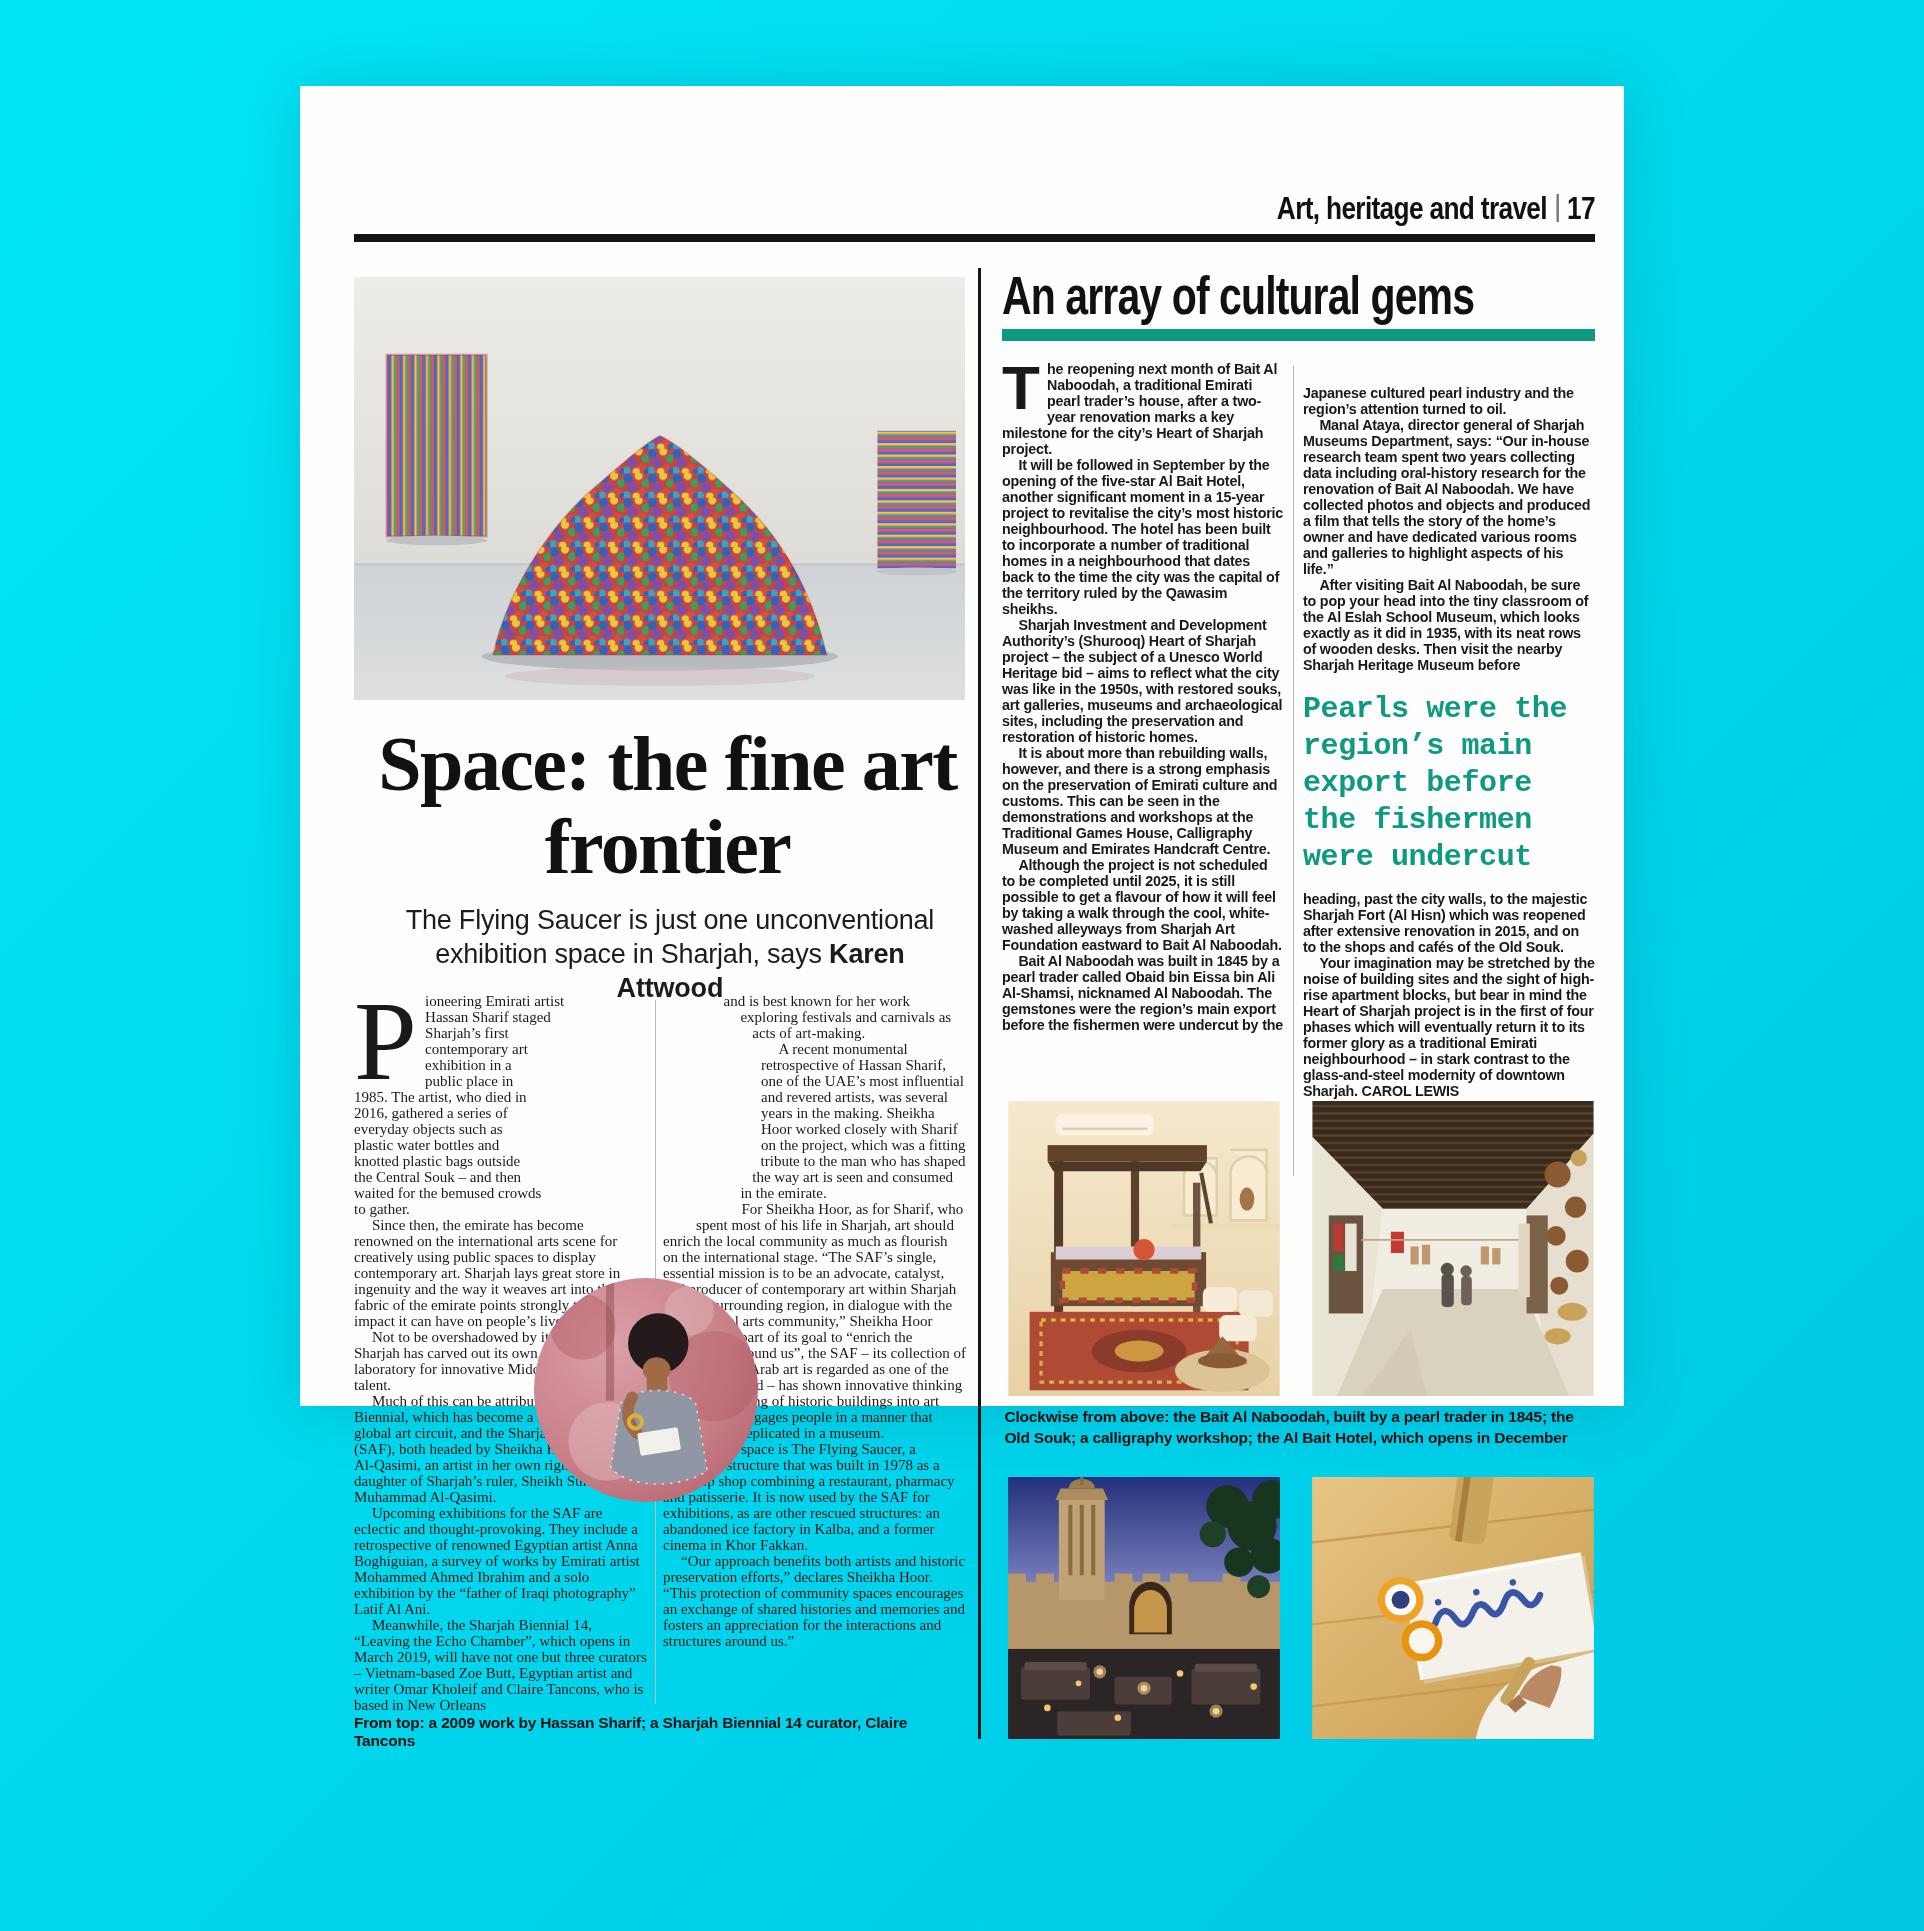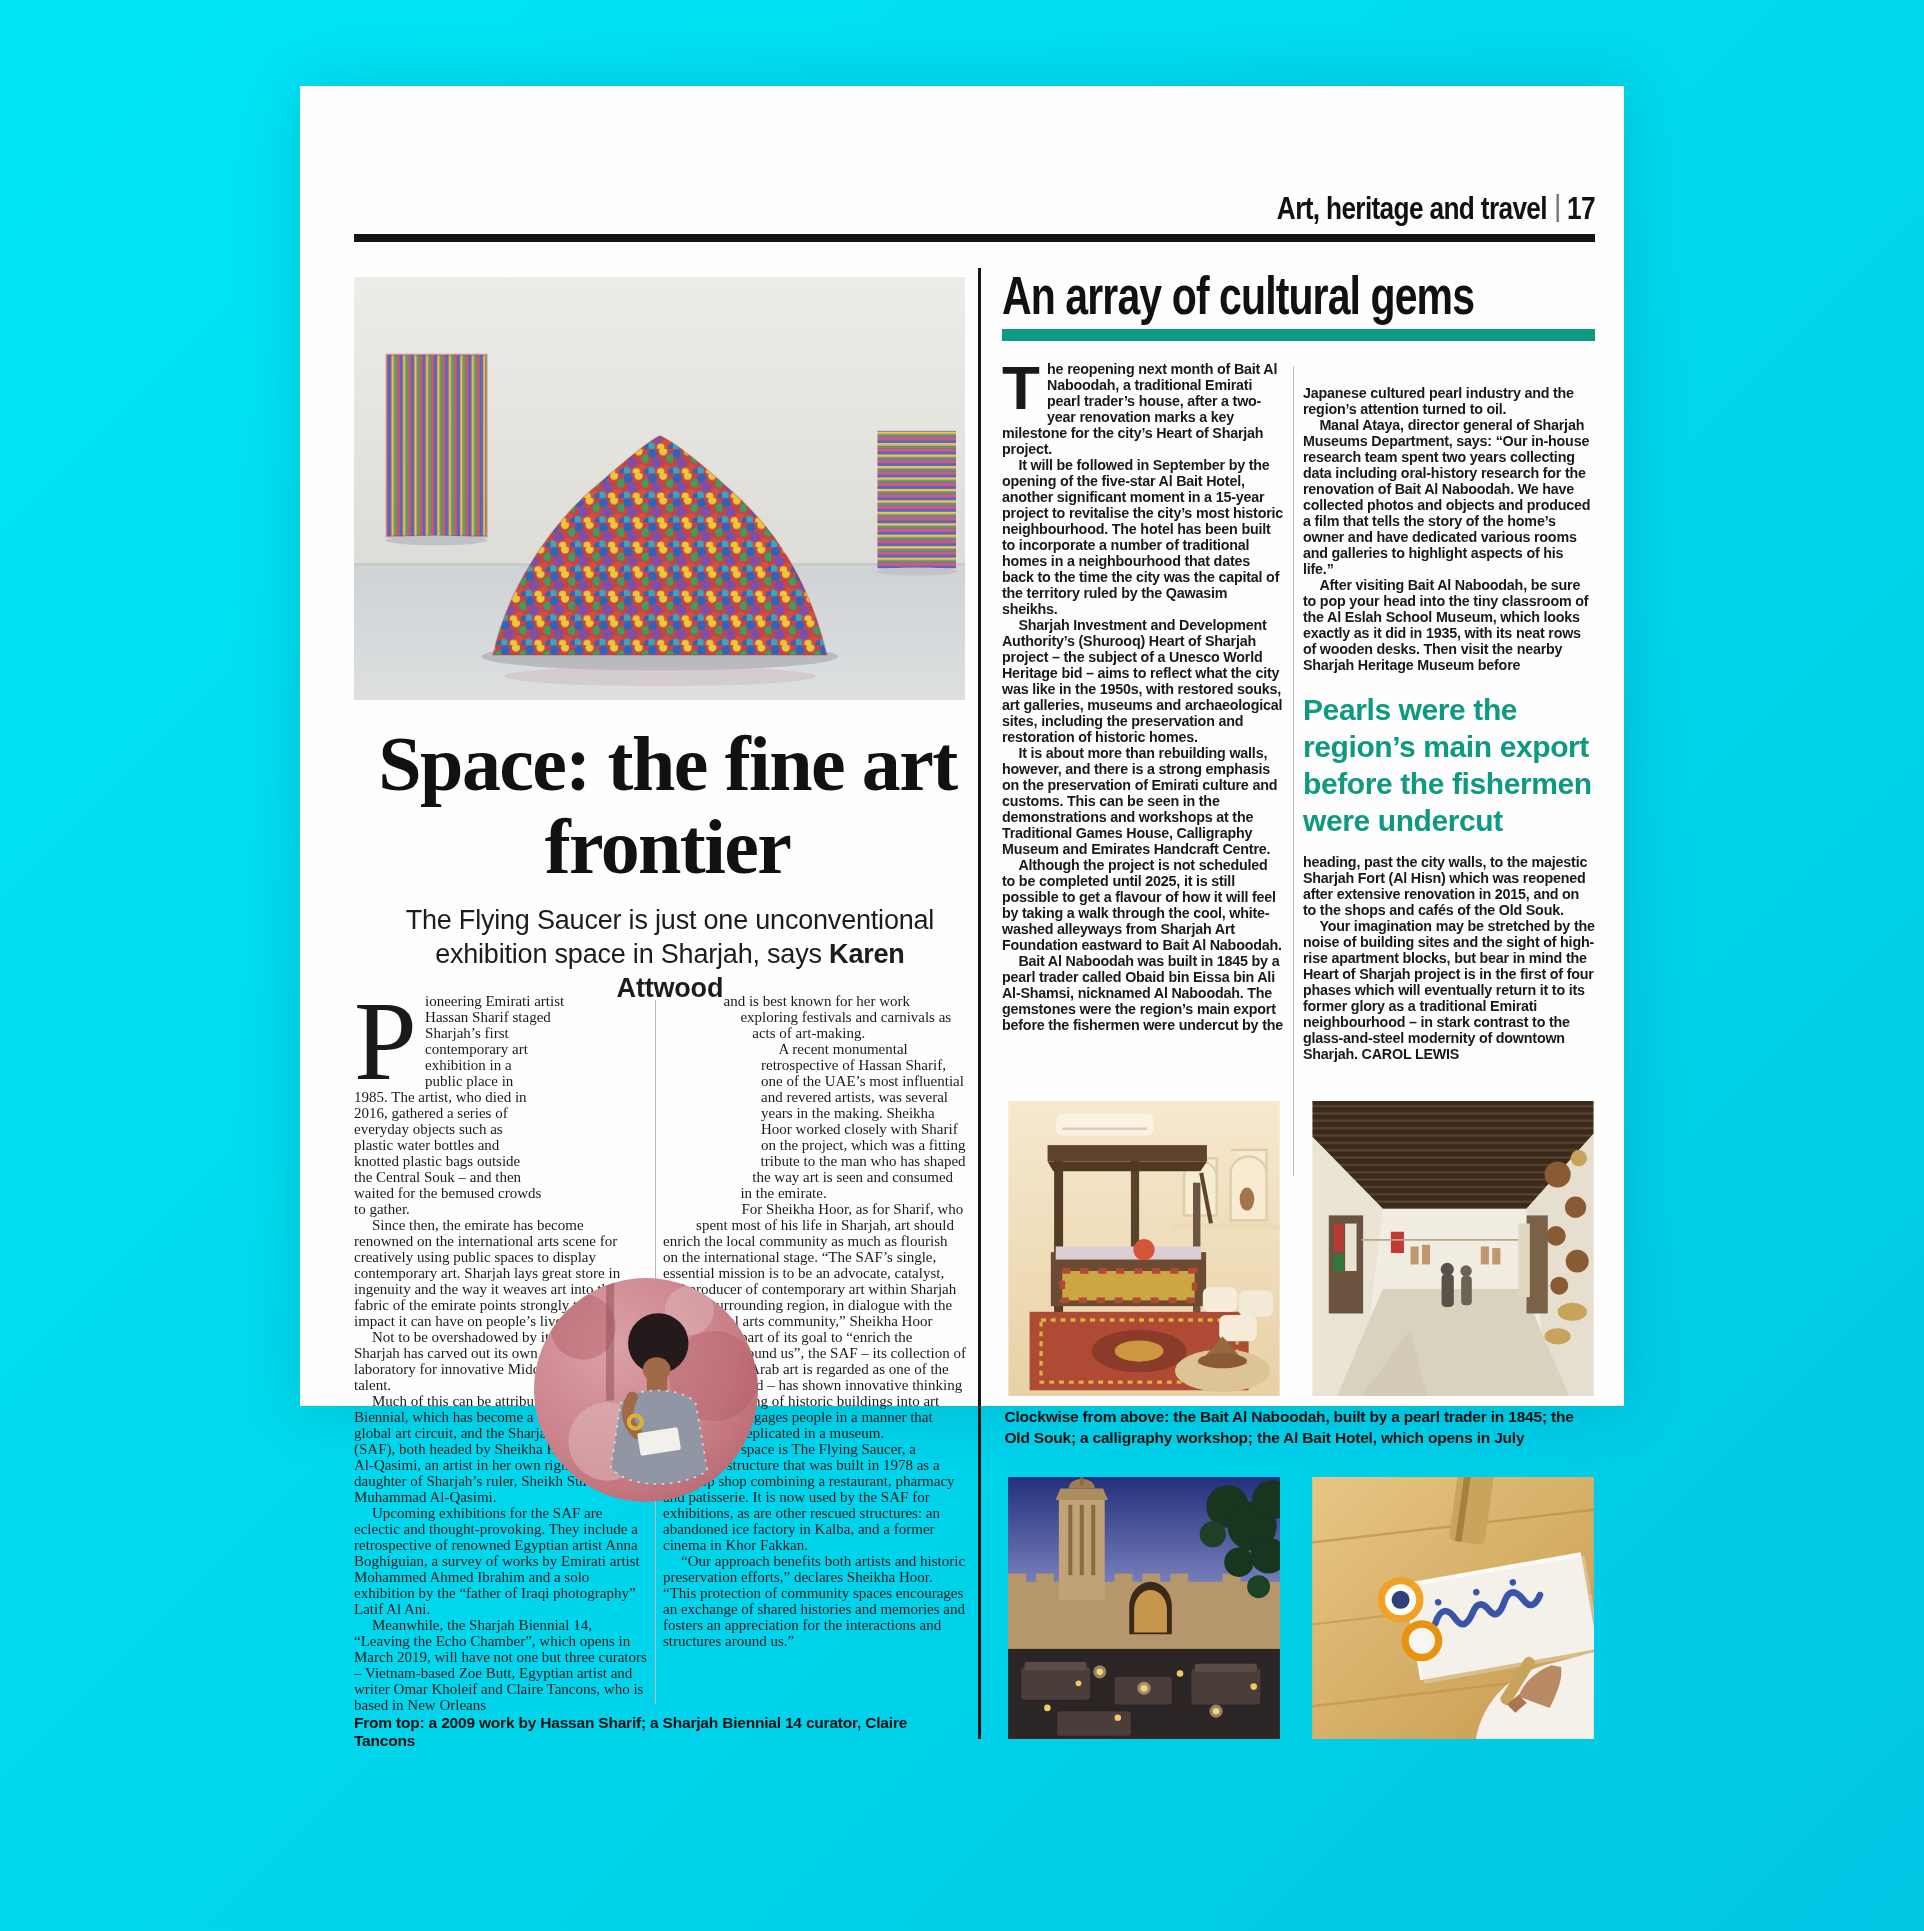--- a/index.html
+++ b/index.html
@@ -70,21 +70,21 @@
         font-size:14.3px;line-height:16px;font-weight:700;letter-spacing:-0.2px;color:#191919;}
   .rcol1{left:0;width:282px;}
   .rcol2{left:301px;width:292px;margin-top:24px;}
   .rcolrule{position:absolute;left:291px;top:4.9px;width:1.2px;height:810px;background:#bbb;}
   .rcol p{margin:0;}
   .rcol p.ind{text-indent:16.4px;}
   .dropcap2{
     float:left;font-weight:700;font-size:62px;line-height:.78;margin:2.5px 7.4px 0 0;
   }
   .pullquote{
-    margin:18px 0 14.7px 0;font-family:Liberation Sans, sans-serif;font-weight:700;
+    margin:18px 0 14.7px 0;font-family:Liberation Mono, monospace;font-weight:700;
     font-size:30px;line-height:37px;color:#0d9a81;letter-spacing:-0.4px;
   }
   .rimg{position:absolute;overflow:hidden;}
   .bedroom{left:5.7px;top:1015px;width:272px;height:295px;}
   .souk{left:310px;top:1015px;width:282px;height:295px;}
   .hotel{left:5.7px;top:1391px;width:272px;height:262px;}
   .callig{left:310px;top:1391px;width:282px;height:262px;}
   .rcaption{
     position:absolute;left:2.5px;top:1321px;width:591px;margin:0;
     font-size:15.5px;line-height:20.5px;font-weight:700;letter-spacing:-0.2px;
@@ -334,21 +334,21 @@
         </g>
         <g fill="#b98a5a" opacity=".85">
           <rect x="120" y="178" width="10" height="22"></rect>
             <rect x="134" y="176" width="10" height="24"></rect>
           <rect x="206" y="178" width="10" height="22"></rect>
             <rect x="220" y="180" width="10" height="20"></rect>
         </g>
       </svg>
     </div>
 
-    <p class="rcaption">Clockwise from above: the Bait Al Naboodah, built by a pearl trader in 1845; the Old Souk; a calligraphy workshop; the Al Bait Hotel, which opens in July</p>
+    <p class="rcaption">Clockwise from above: the Bait Al Naboodah, built by a pearl trader in 1845; the Old Souk; a calligraphy workshop; the Al Bait Hotel, which opens in December</p>
 
     <div class="rimg hotel">
       <svg width="272" height="262" viewBox="0 0 332 320">
         <defs>
           <linearGradient id="sky" x1="0" y1="0" x2="0" y2="1">
             <stop offset="0" stop-color="#23307c"></stop>
               <stop offset="1" stop-color="#8a90c8"></stop>
           </linearGradient>
         </defs>
         <rect width="332" height="160" fill="url(#sky)"></rect>

